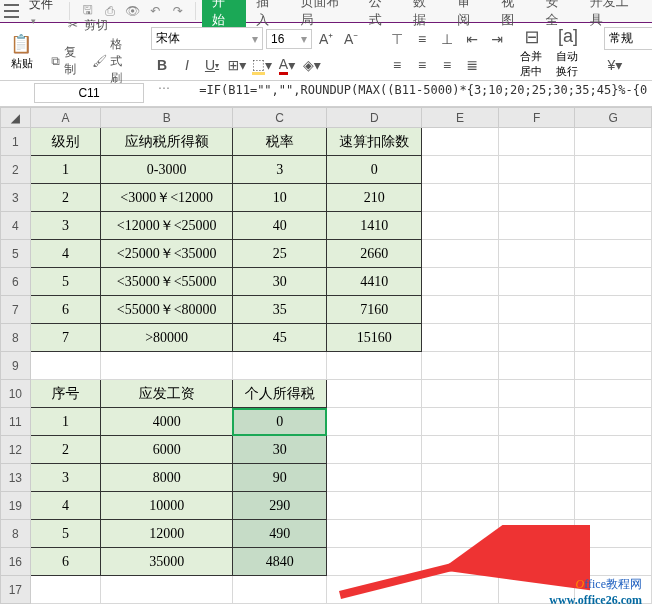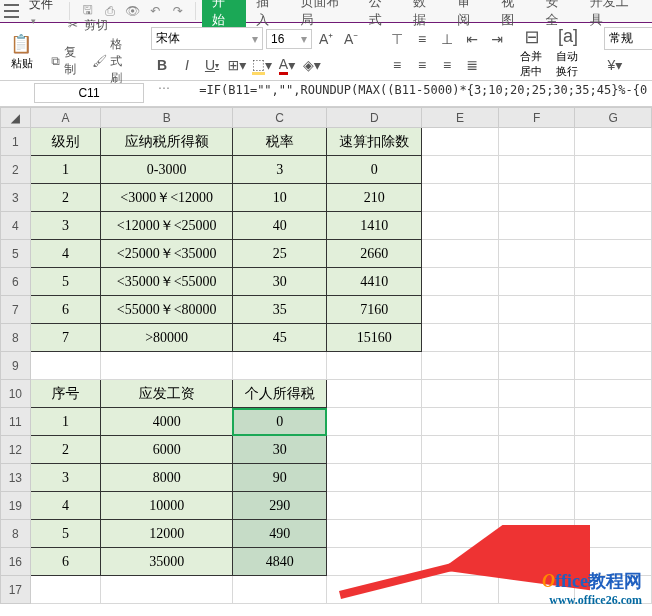--- a/index.html
+++ b/index.html
@@ -55,21 +55,21 @@
 
 
 .sel-range { background: #c6dcc7 !important; }
 .sel-outline { outline: 2px solid #1ba856; outline-offset: -2px; }
 
 
 .arrow { position: absolute; top: 418px; left: 330px; pointer-events: none; }
 
 
 .watermark { position: absolute; right: 10px; bottom: 8px; text-align: right; font-family: "Microsoft YaHei"; }
-.watermark .l1 { font-size: 18px; font-weight: bold; }
+.watermark .l1 { font-size: 12px; font-weight: normal; }
 .watermark .l1 .o { color: #ff8a00; font-style: italic; }
 .watermark .l1 .r { color: #2060c0; }
 .watermark .l2 { color: #0369a1; font-weight: bold; font-size: 12px; }
 </style>
 </head>
 <body>
 
 <div class="menubar">
   <div class="menu-icon">
       <span></span>

